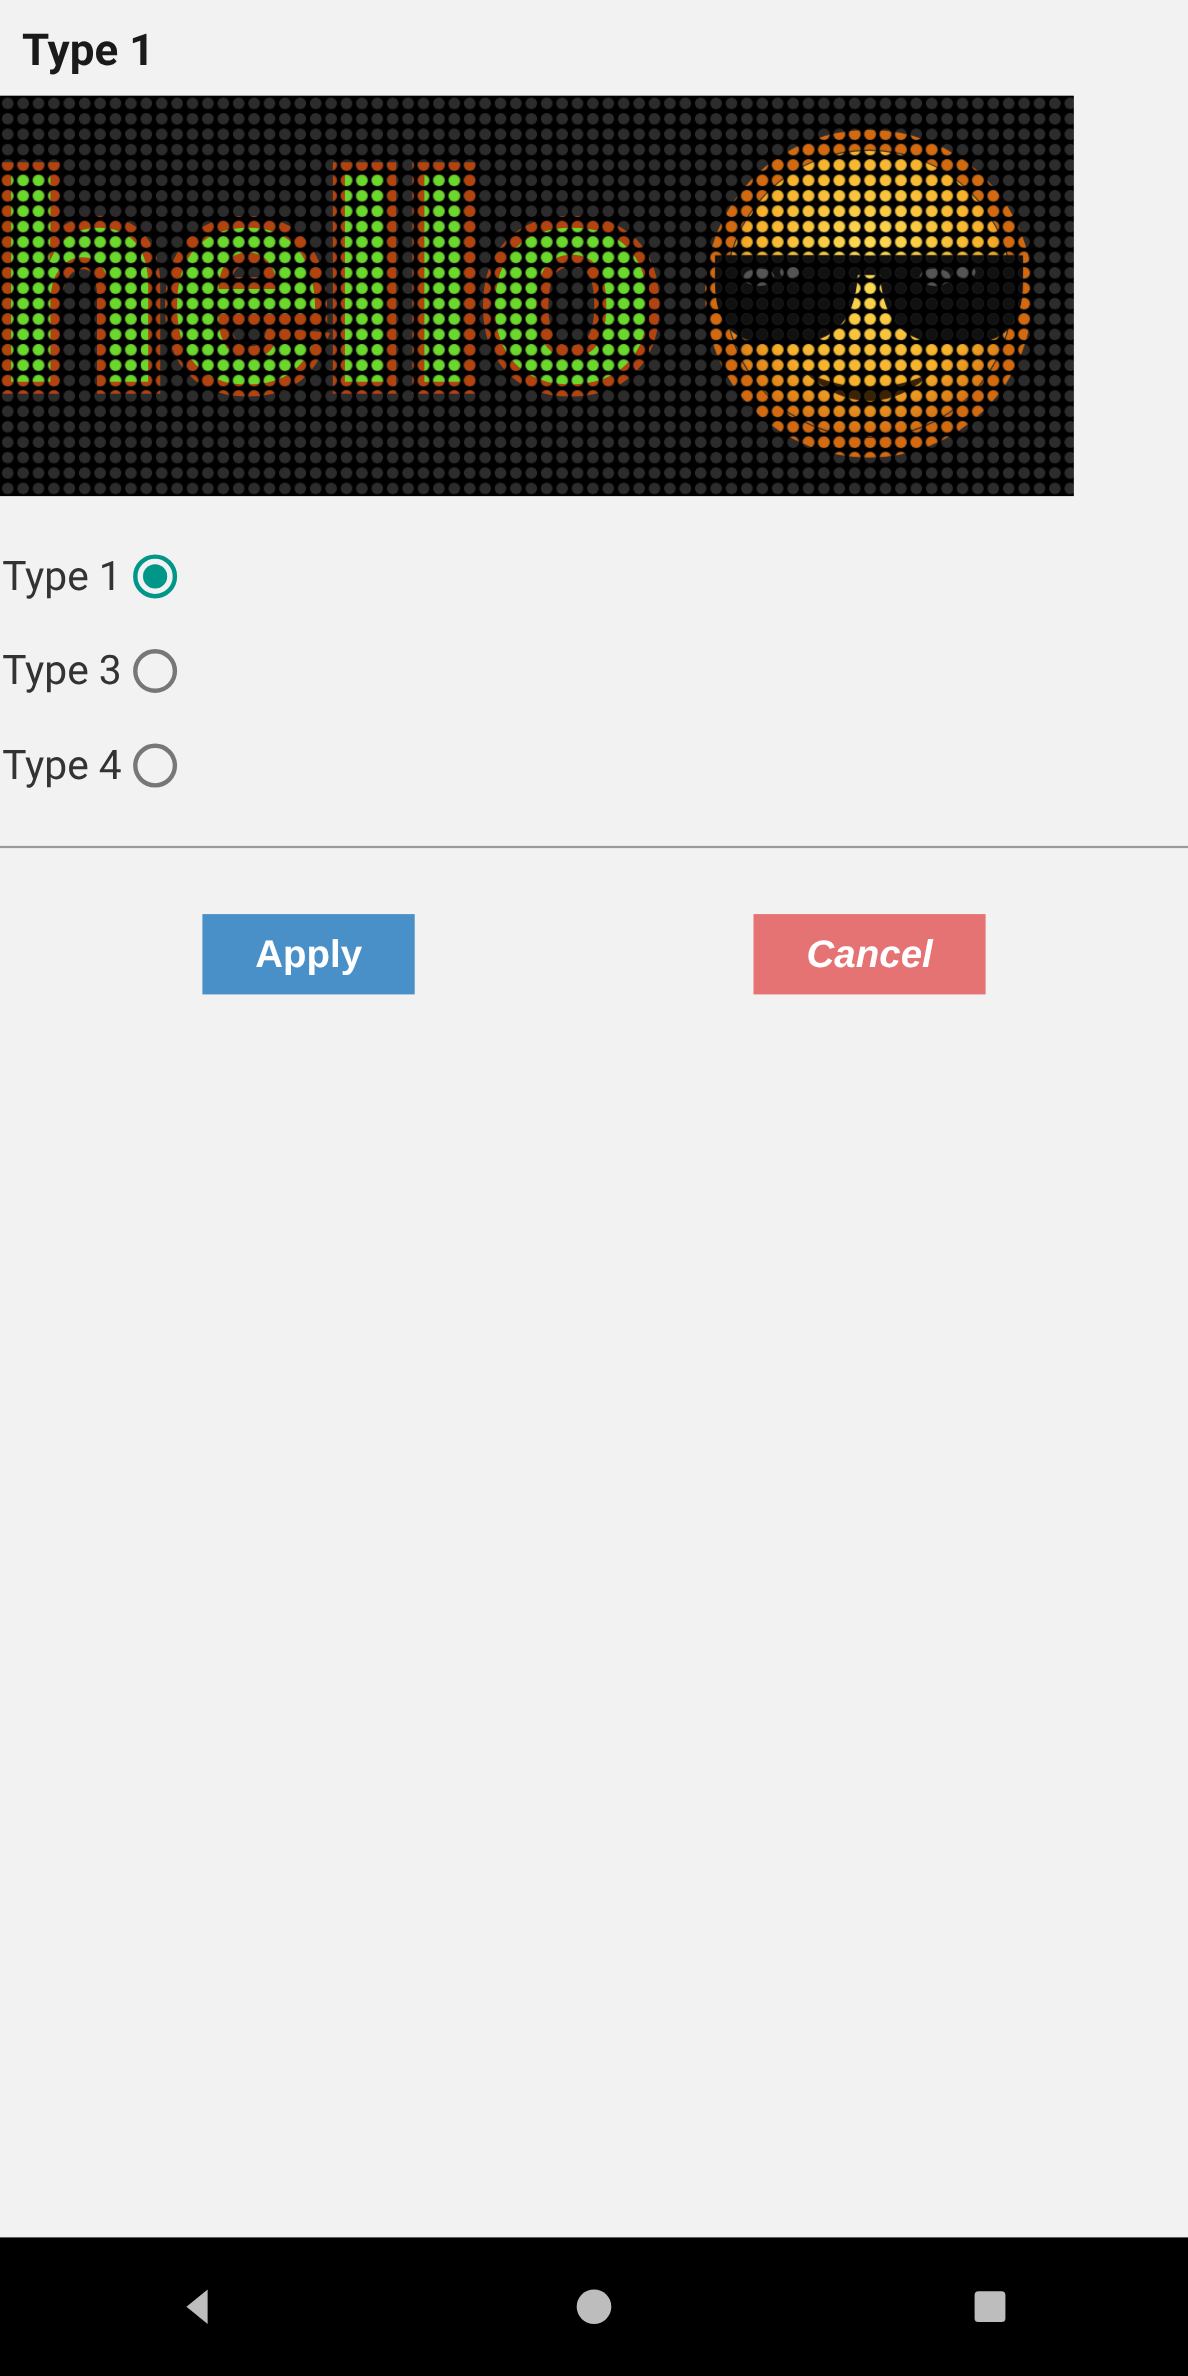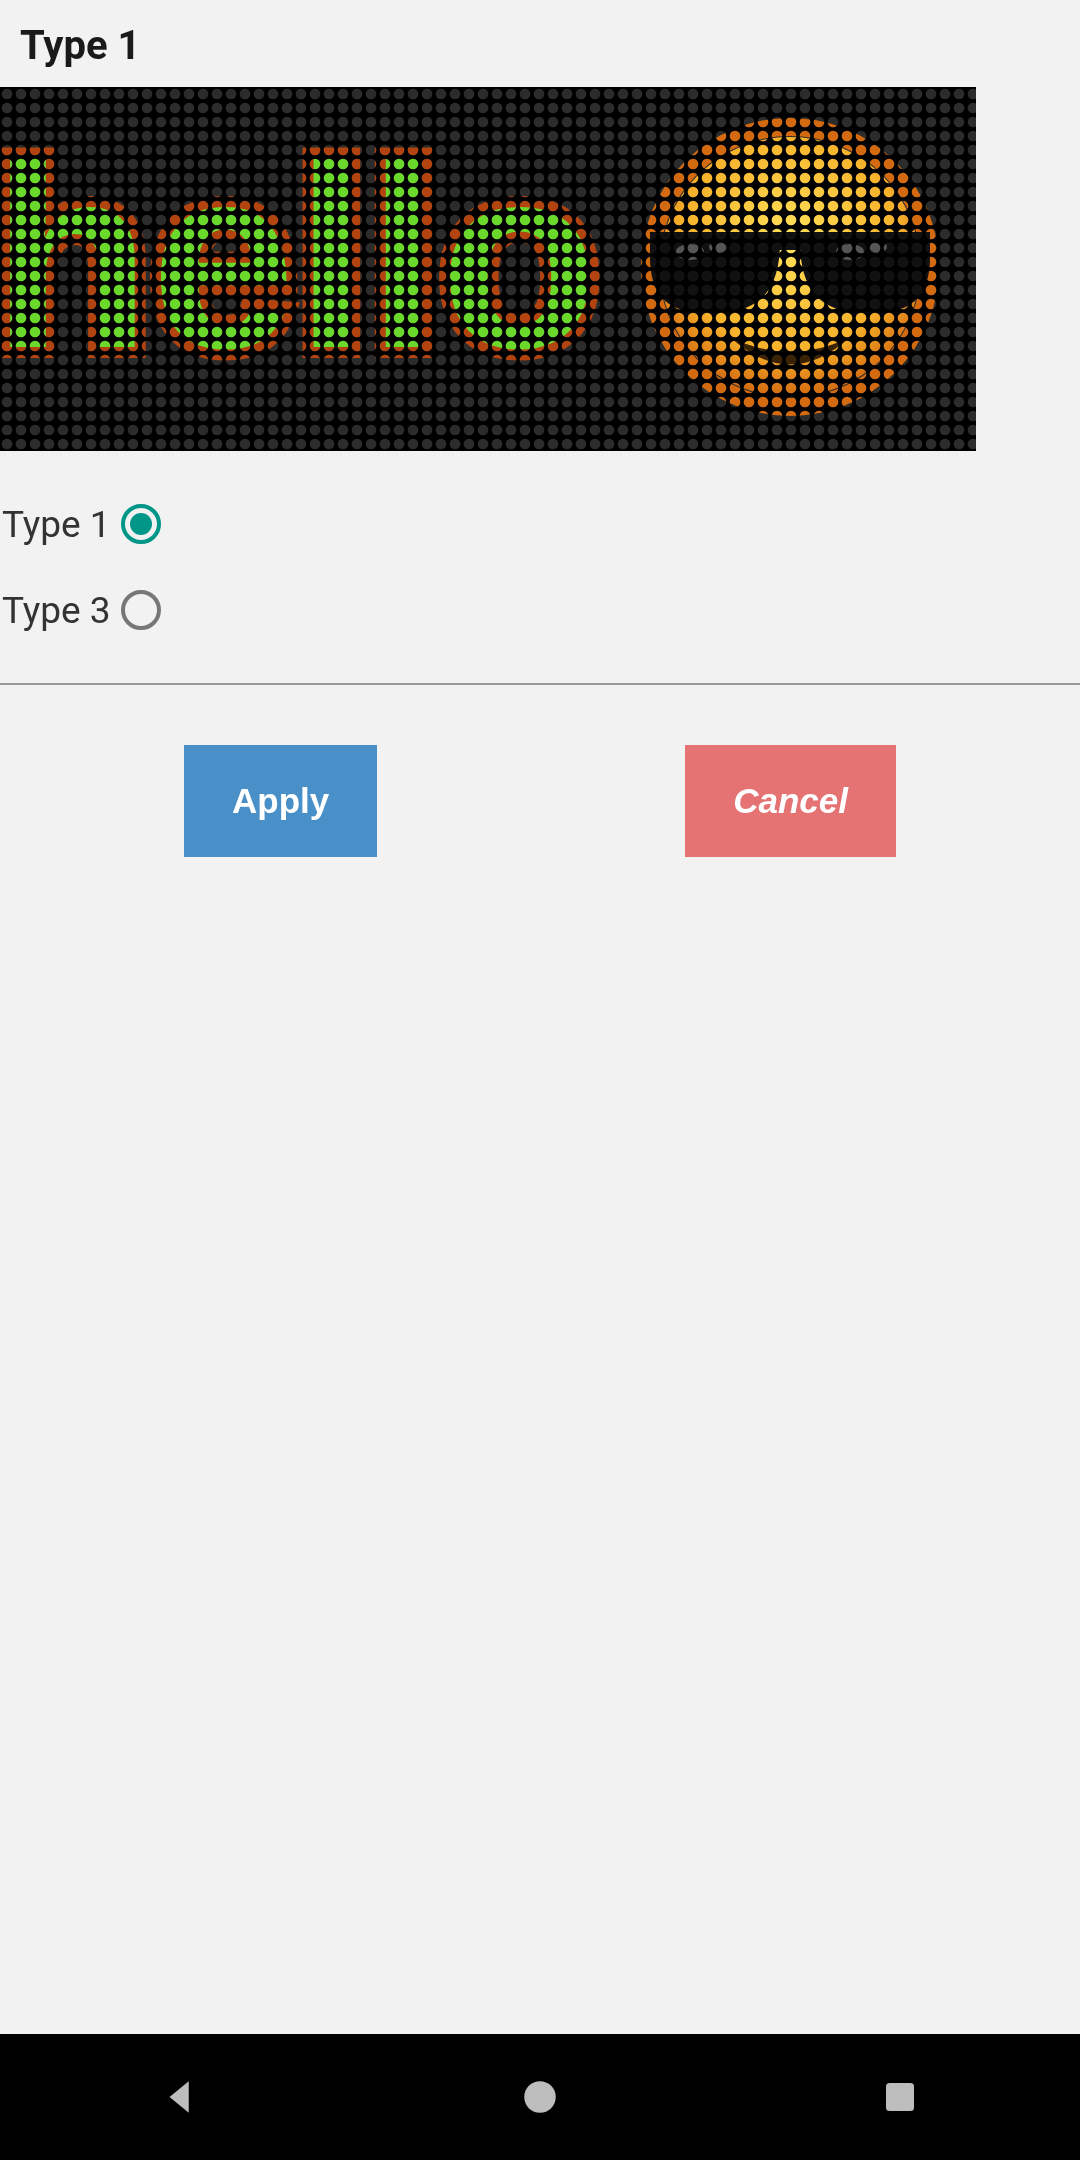--- a/index.html
+++ b/index.html
@@ -74,21 +74,21 @@
   }
 
   
   .btn-row {
     display: flex;
     justify-content: space-around;
     padding: 60px 30px 0 30px;
   }
   .btn {
     min-width: 158px;
-    height: 112px;
+    height: 73px;
     padding: 0 48px;
     font-size: 35px;
     font-weight: 600;
     color: #fff;
     border: none;
     cursor: pointer;
     display: flex;
     align-items: center;
     justify-content: center;
   }
@@ -171,20 +171,24 @@
 
 <div class="options">
   <div class="option">
     <span class="option-label">Type 1</span>
     <span class="radio checked"></span>
   </div>
   <div class="option">
     <span class="option-label">Type 3</span>
     <span class="radio"></span>
   </div>
+  <div class="option">
+    <span class="option-label">Type 4</span>
+    <span class="radio"></span>
+  </div>
 </div>
 
 <div class="divider"></div>
 
 <div class="btn-row">
   <button class="btn btn-apply">Apply</button>
   <button class="btn btn-cancel">Cancel</button>
 </div>
 
 <div class="spacer"></div>

